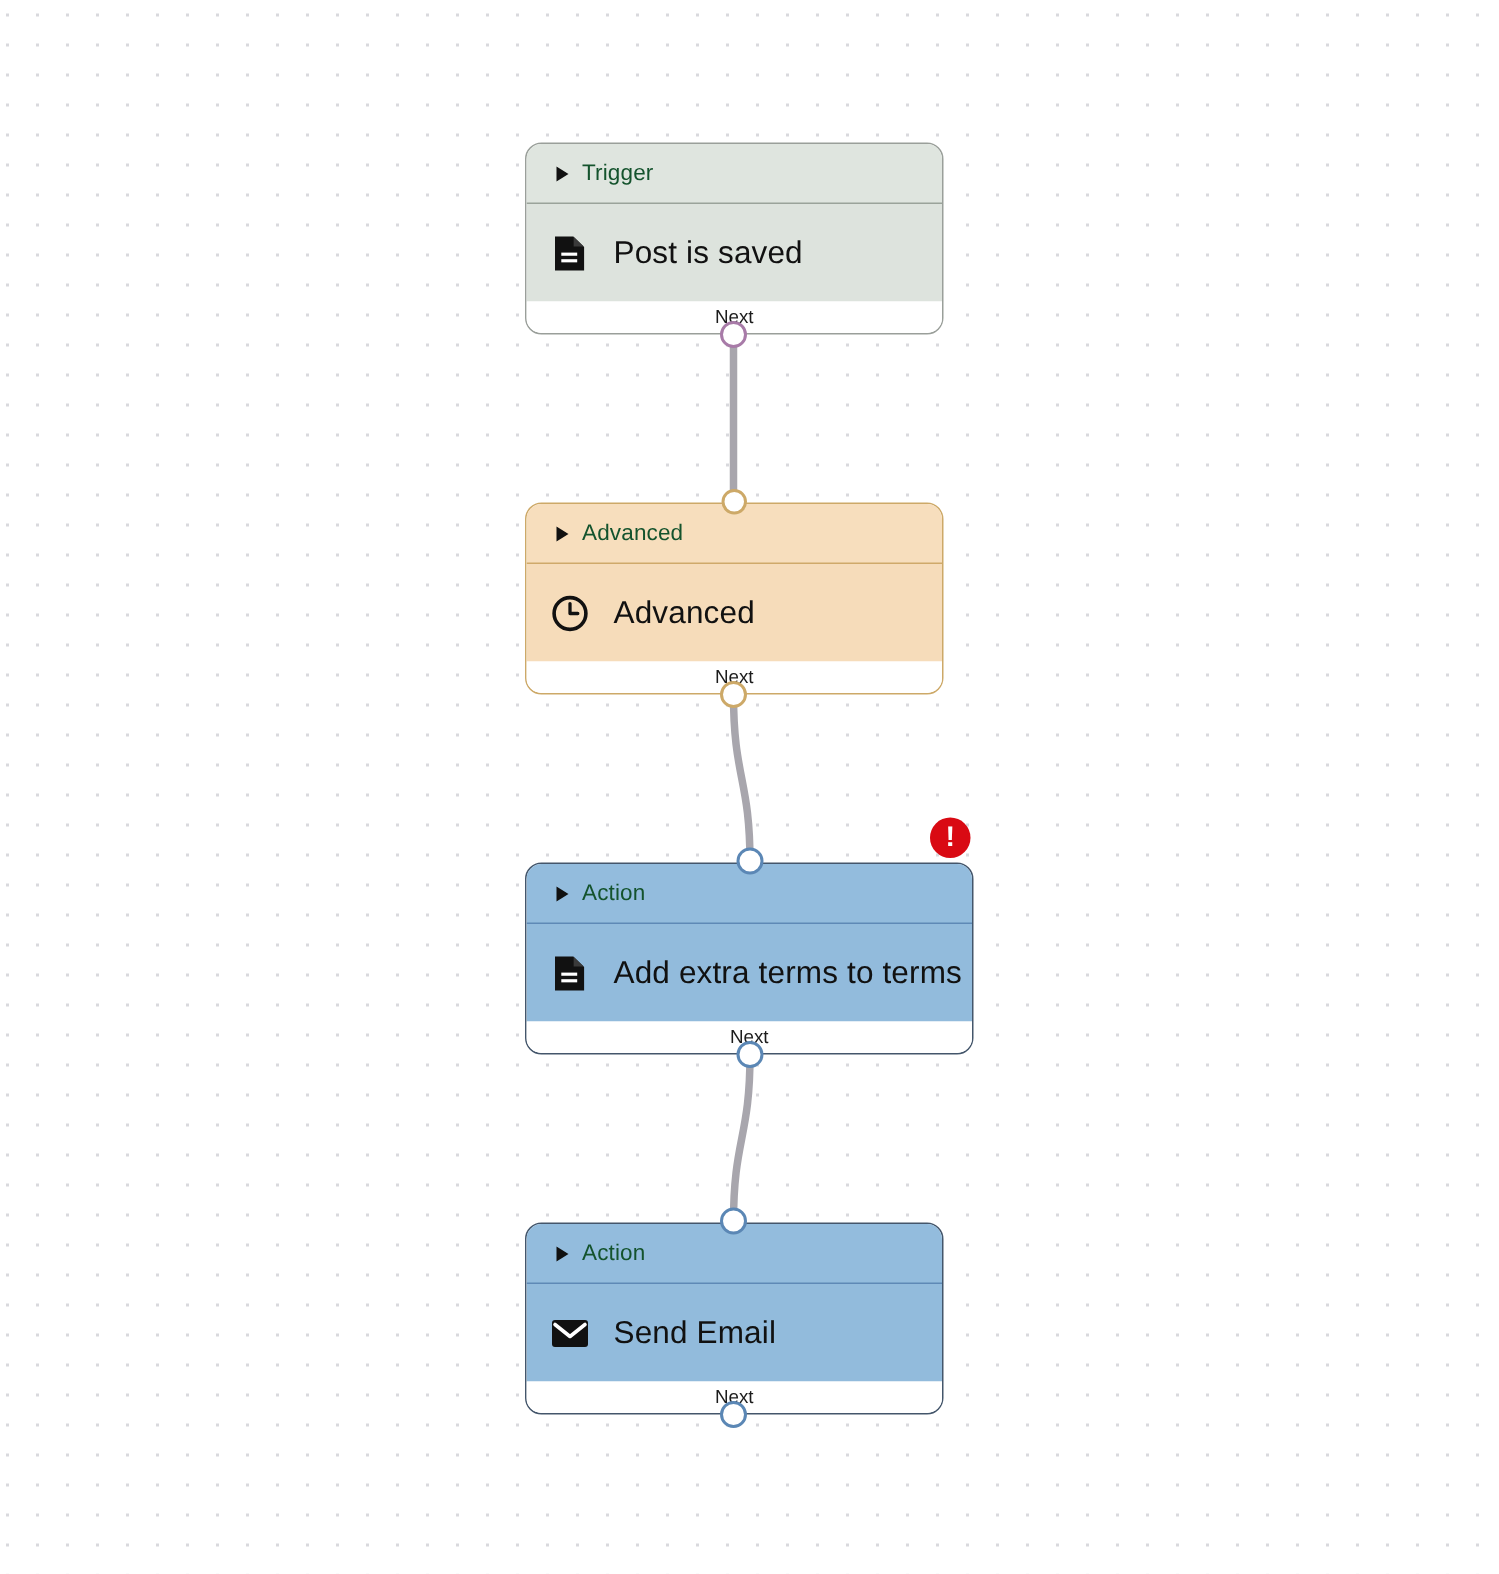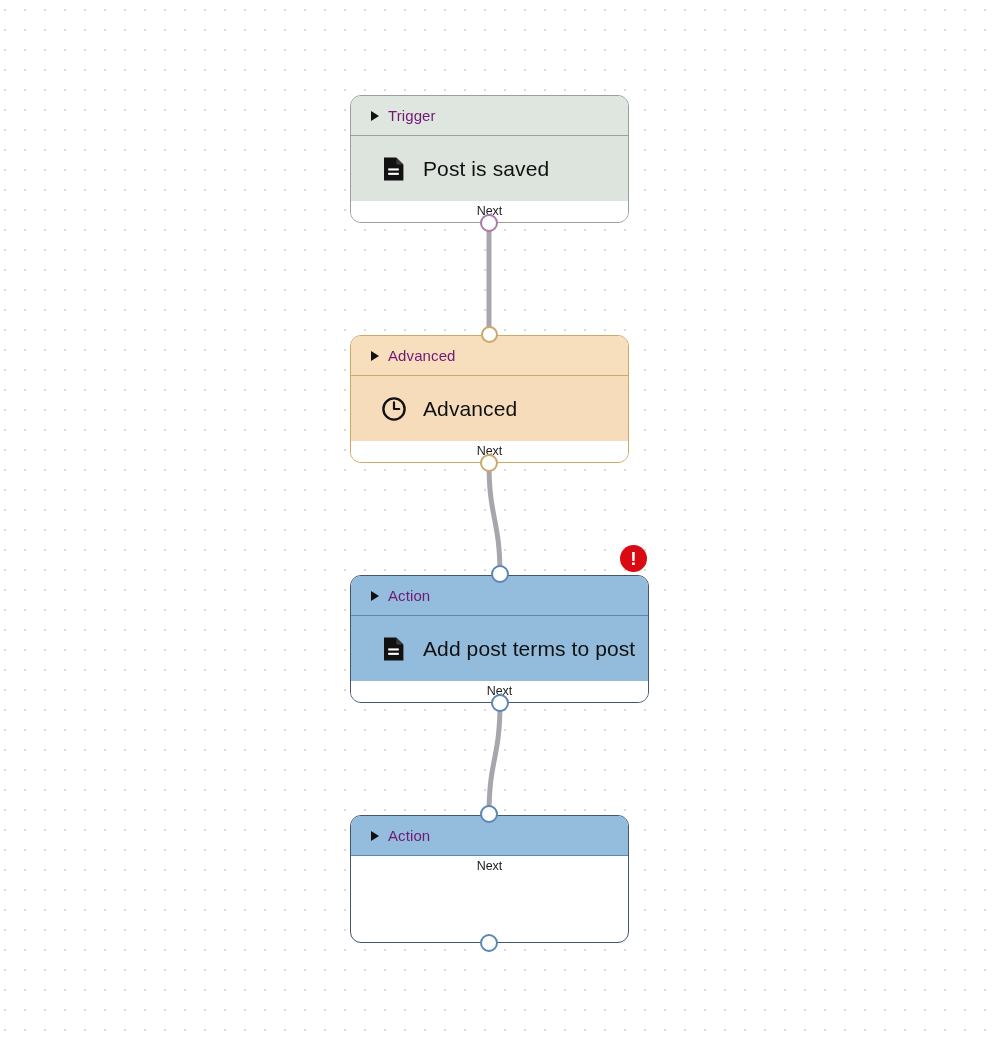--- a/index.html
+++ b/index.html
@@ -45,38 +45,38 @@
     overflow: hidden;
   }
 
   .node-header {
     height: 40px;
     display: flex;
     align-items: center;
     padding-left: 20px;
     box-sizing: border-box;
     font-size: 15px;
-    color: #701a75;
+    color: #14532d;
     letter-spacing: 0.1px;
   }
   .caret {
     width: 0;
     height: 0;
     border-left: 8px solid #111111;
     border-top: 5.5px solid transparent;
     border-bottom: 5.5px solid transparent;
     margin-right: 9px;
     flex: 0 0 auto;
   }
 
   .node-body {
     height: 65px;
     display: flex;
     align-items: center;
-    padding-left: 30px;
+    padding-left: 16px;
     box-sizing: border-box;
   }
   .node-body .glyph {
     width: 26px;
     height: 26px;
     flex: 0 0 auto;
     margin-right: 16px;
     display: flex;
     align-items: center;
     justify-content: center;
@@ -204,30 +204,39 @@
         </div>
         <div class="node-body">
           <span class="glyph">
             <svg width="24" height="26" viewBox="0 0 24 26">
               <path d="M2 1.6 h12.2 L21.4 8.6 V24.4 H2 Z" fill="#111111"></path>
               <path d="M14.4 1.8 V8.4 H21.2 Z" fill="#3a3a3a"></path>
               <rect x="6.2" y="12.4" width="10.6" height="2.1" fill="#ffffff"></rect>
               <rect x="6.2" y="16.8" width="10.6" height="2.1" fill="#ffffff"></rect>
             </svg>
           </span>
-          <span class="title">Add post terms to post</span>
+          <span class="title">Add extra terms to terms</span>
         </div>
         <div class="node-footer">
           <span>Next</span>
         </div>
       </div>
       <div class="node theme-action-selected" style="left: 350px; top: 815px; width: 279px; height: 128px;">
         <div class="node-header">
           <span class="caret"></span>
           <span>Action</span>
+        </div>
+        <div class="node-body">
+          <span class="glyph">
+            <svg width="26" height="22" viewBox="0 0 26 22">
+              <rect x="1" y="2" width="24" height="18" rx="2" fill="#111111"></rect>
+              <path d="M3 5 L13 13 L23 5" fill="none" stroke="#ffffff" stroke-width="2.4" stroke-linecap="round" stroke-linejoin="round"></path>
+            </svg>
+          </span>
+          <span class="title">Send Email</span>
         </div>
         <div class="node-footer">
           <span>Next</span>
         </div>
       </div>
     </div>
 
   <div class="error-badge" id="error-badge" style="left: 620px; top: 545px;">
     <span class="bang">!</span>
   </div>

